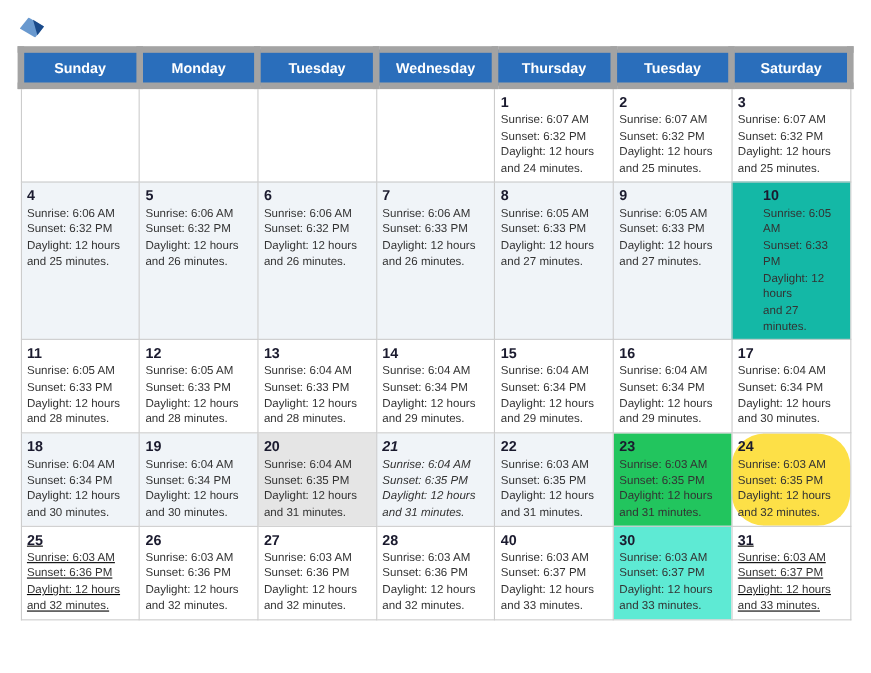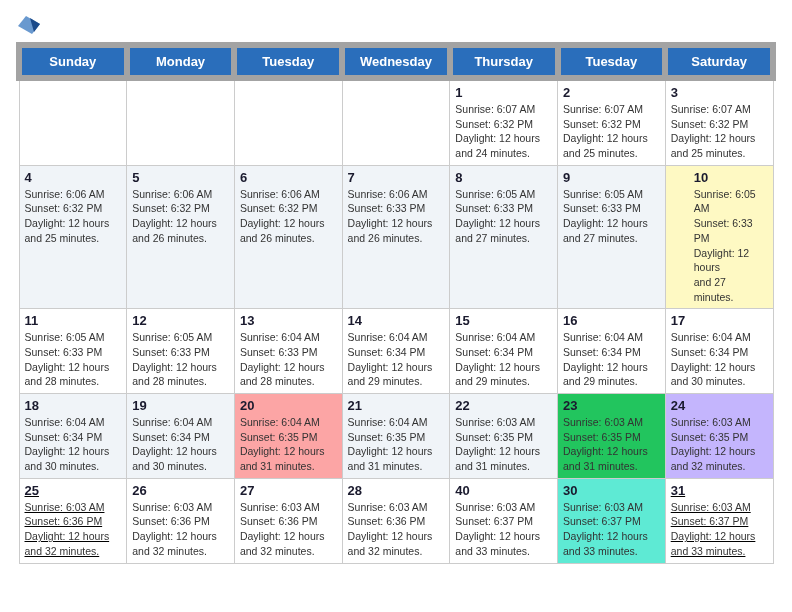--- a/index.html
+++ b/index.html
@@ -181,21 +181,21 @@
 Daylight: 12 hours
 and 27 minutes.</div>
         </td>
         <td style="background: rgb(240, 244, 248);">
           <div class="day-number">9</div>
           <div class="day-info" style="white-space: pre-line;">Sunrise: 6:05 AM
 Sunset: 6:33 PM
 Daylight: 12 hours
 and 27 minutes.</div>
         </td>
-        <td style="background: #fef9c3; padding-left: 28px;">
+        <td style="background: #14b8a6; padding-left: 28px;">
           <div class="day-number">10</div>
           <div class="day-info" style="white-space: pre-line;">Sunrise: 6:05 AM
 Sunset: 6:33 PM
 Daylight: 12 hours
 and 27 minutes.</div>
         </td>
       </tr>
       <tr>
         <td style="background: rgb(255, 255, 255);">
           <div class="day-number">11</div>
@@ -255,49 +255,49 @@
 Daylight: 12 hours
 and 30 minutes.</div>
         </td>
         <td style="background: rgb(240, 244, 248);">
           <div class="day-number">19</div>
           <div class="day-info" style="white-space: pre-line;">Sunrise: 6:04 AM
 Sunset: 6:34 PM
 Daylight: 12 hours
 and 30 minutes.</div>
         </td>
-        <td style="background: #fca5a5;">
+        <td style="background: #e5e5e5;">
           <div class="day-number">20</div>
           <div class="day-info" style="white-space: pre-line;">Sunrise: 6:04 AM
 Sunset: 6:35 PM
 Daylight: 12 hours
 and 31 minutes.</div>
         </td>
-        <td style="background: rgb(240, 244, 248);">
+        <td style="background: rgb(240, 244, 248); font-style: italic;">
           <div class="day-number">21</div>
           <div class="day-info" style="white-space: pre-line;">Sunrise: 6:04 AM
 Sunset: 6:35 PM
 Daylight: 12 hours
 and 31 minutes.</div>
         </td>
         <td style="background: rgb(240, 244, 248);">
           <div class="day-number">22</div>
           <div class="day-info" style="white-space: pre-line;">Sunrise: 6:03 AM
 Sunset: 6:35 PM
 Daylight: 12 hours
 and 31 minutes.</div>
         </td>
         <td style="background: #22c55e;">
           <div class="day-number">23</div>
           <div class="day-info" style="white-space: pre-line;">Sunrise: 6:03 AM
 Sunset: 6:35 PM
 Daylight: 12 hours
 and 31 minutes.</div>
         </td>
-        <td style="background: #c4b5fd;">
+        <td style="background: #fde047; border-radius: 30px;">
           <div class="day-number">24</div>
           <div class="day-info" style="white-space: pre-line;">Sunrise: 6:03 AM
 Sunset: 6:35 PM
 Daylight: 12 hours
 and 32 minutes.</div>
         </td>
       </tr>
       <tr>
         <td style="background: rgb(255, 255, 255); text-decoration: underline;">
           <div class="day-number">25</div>

